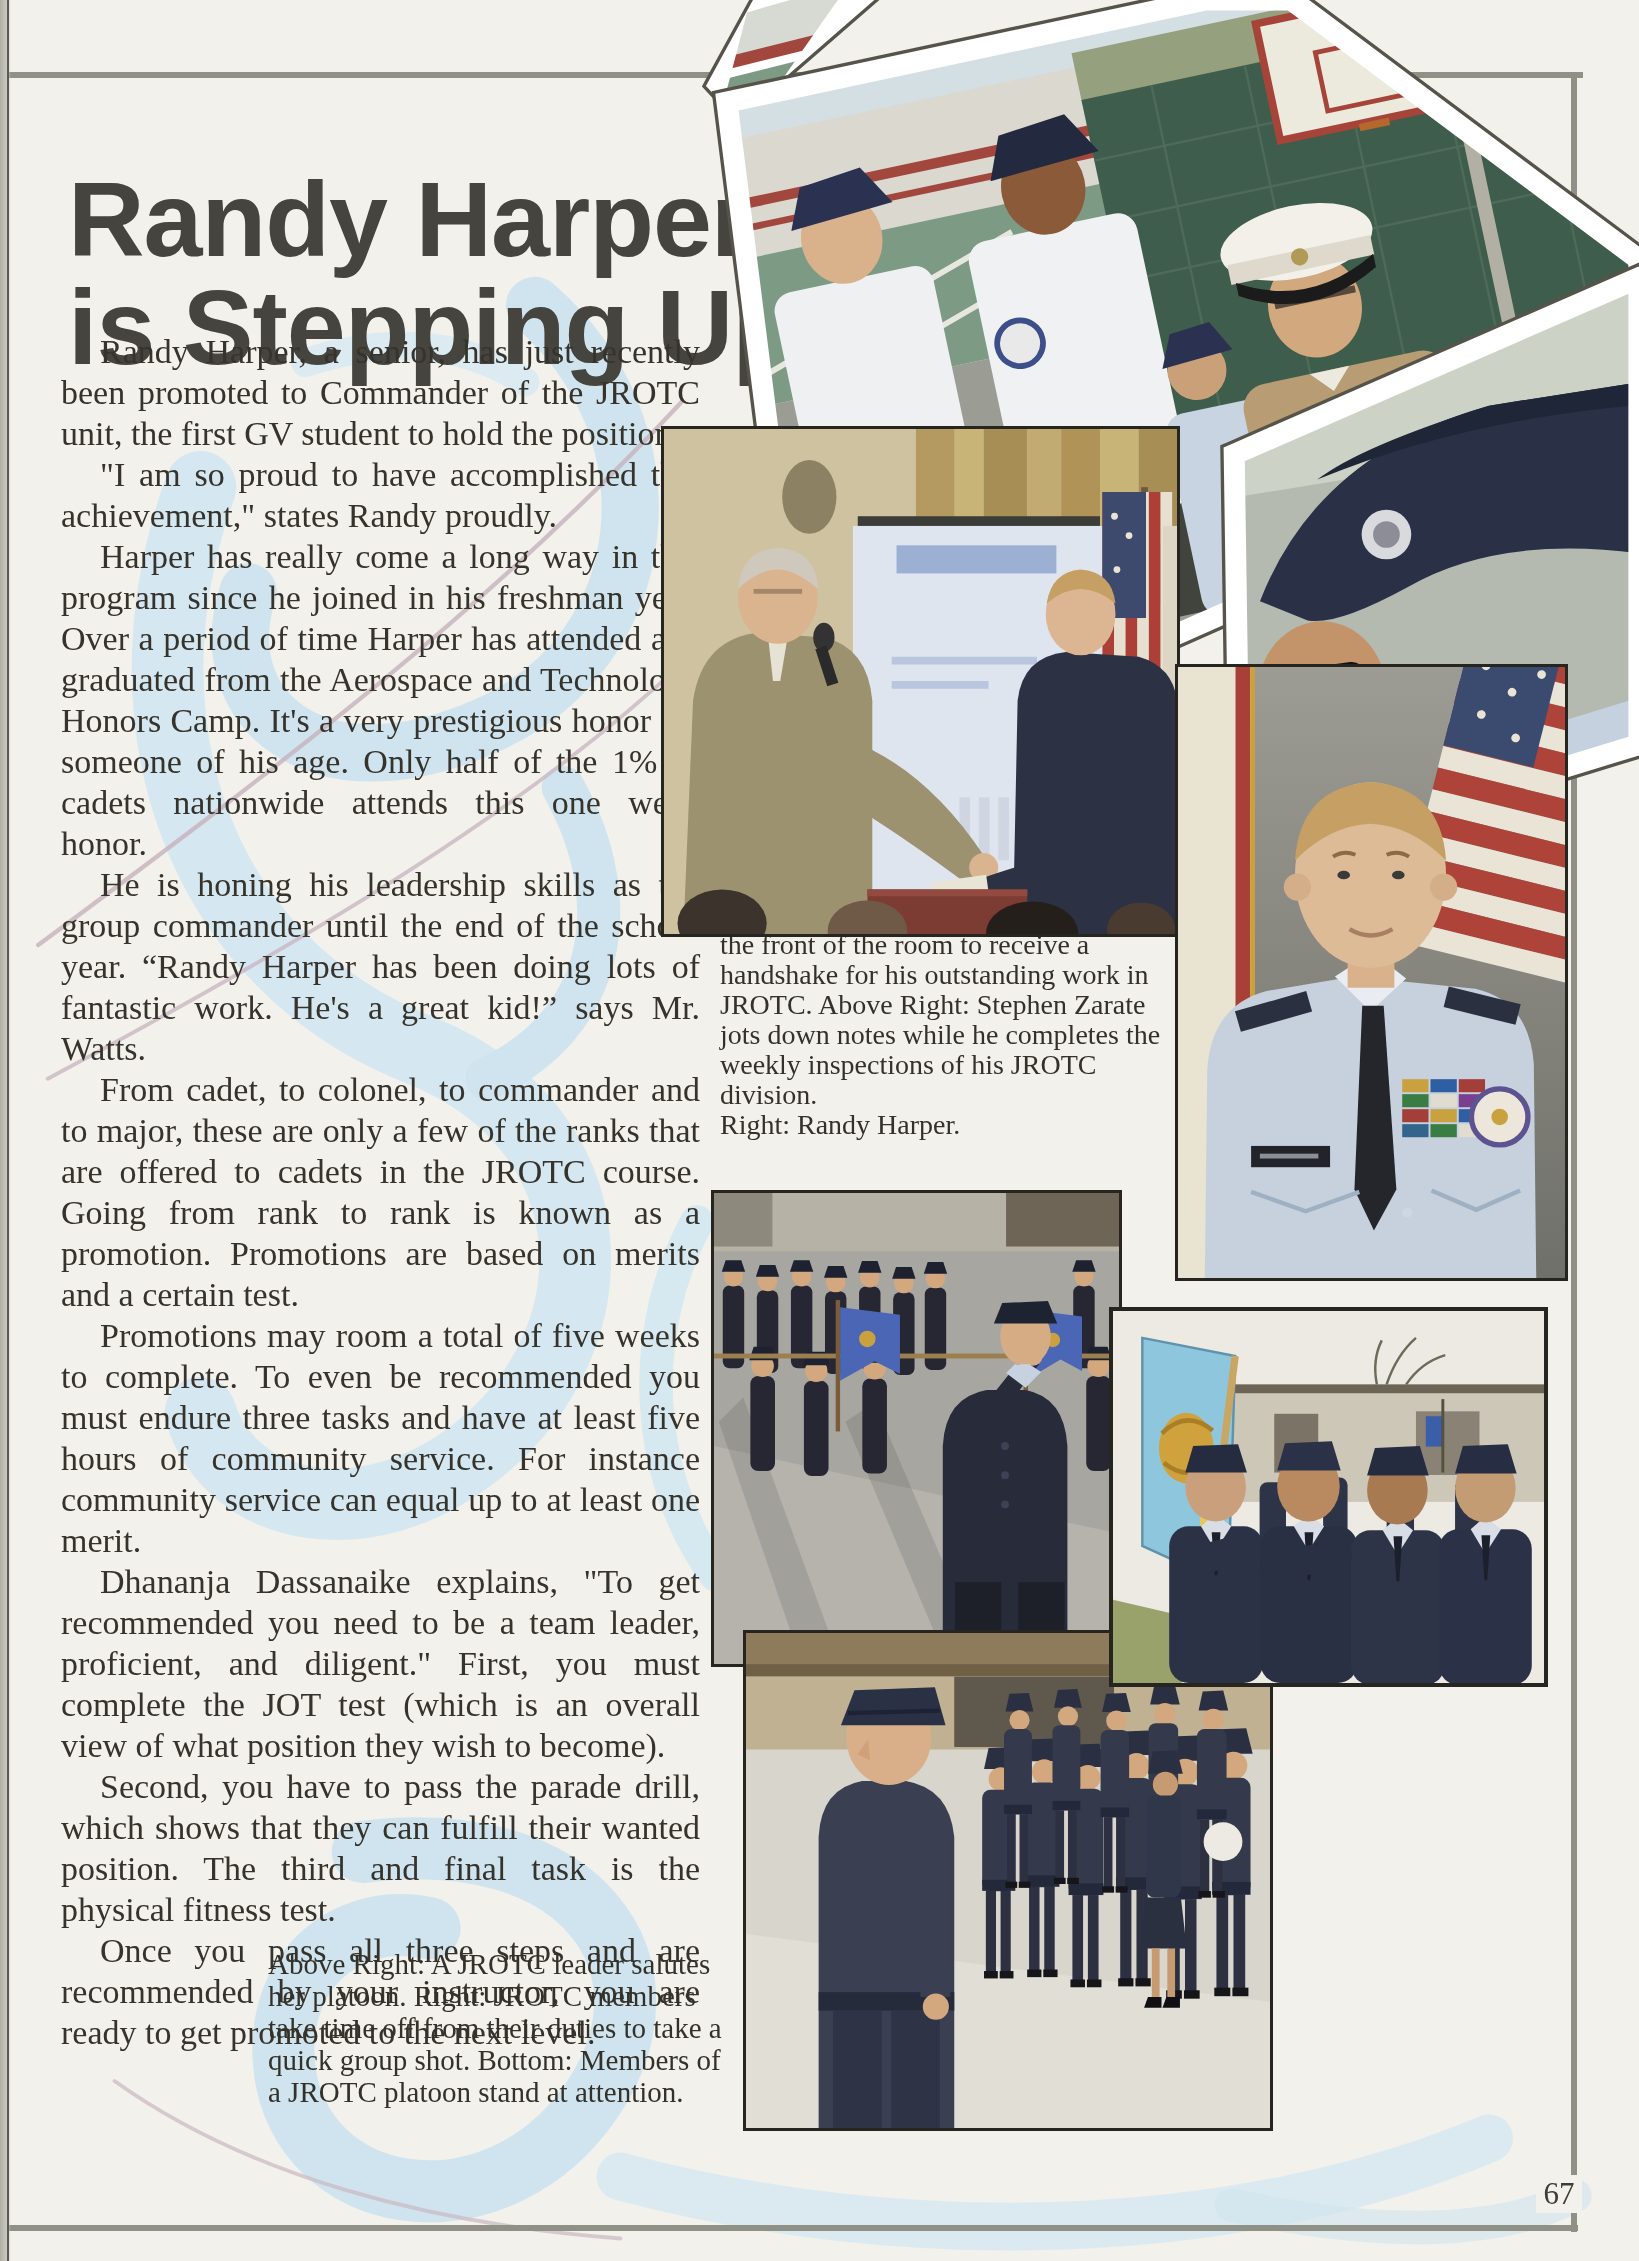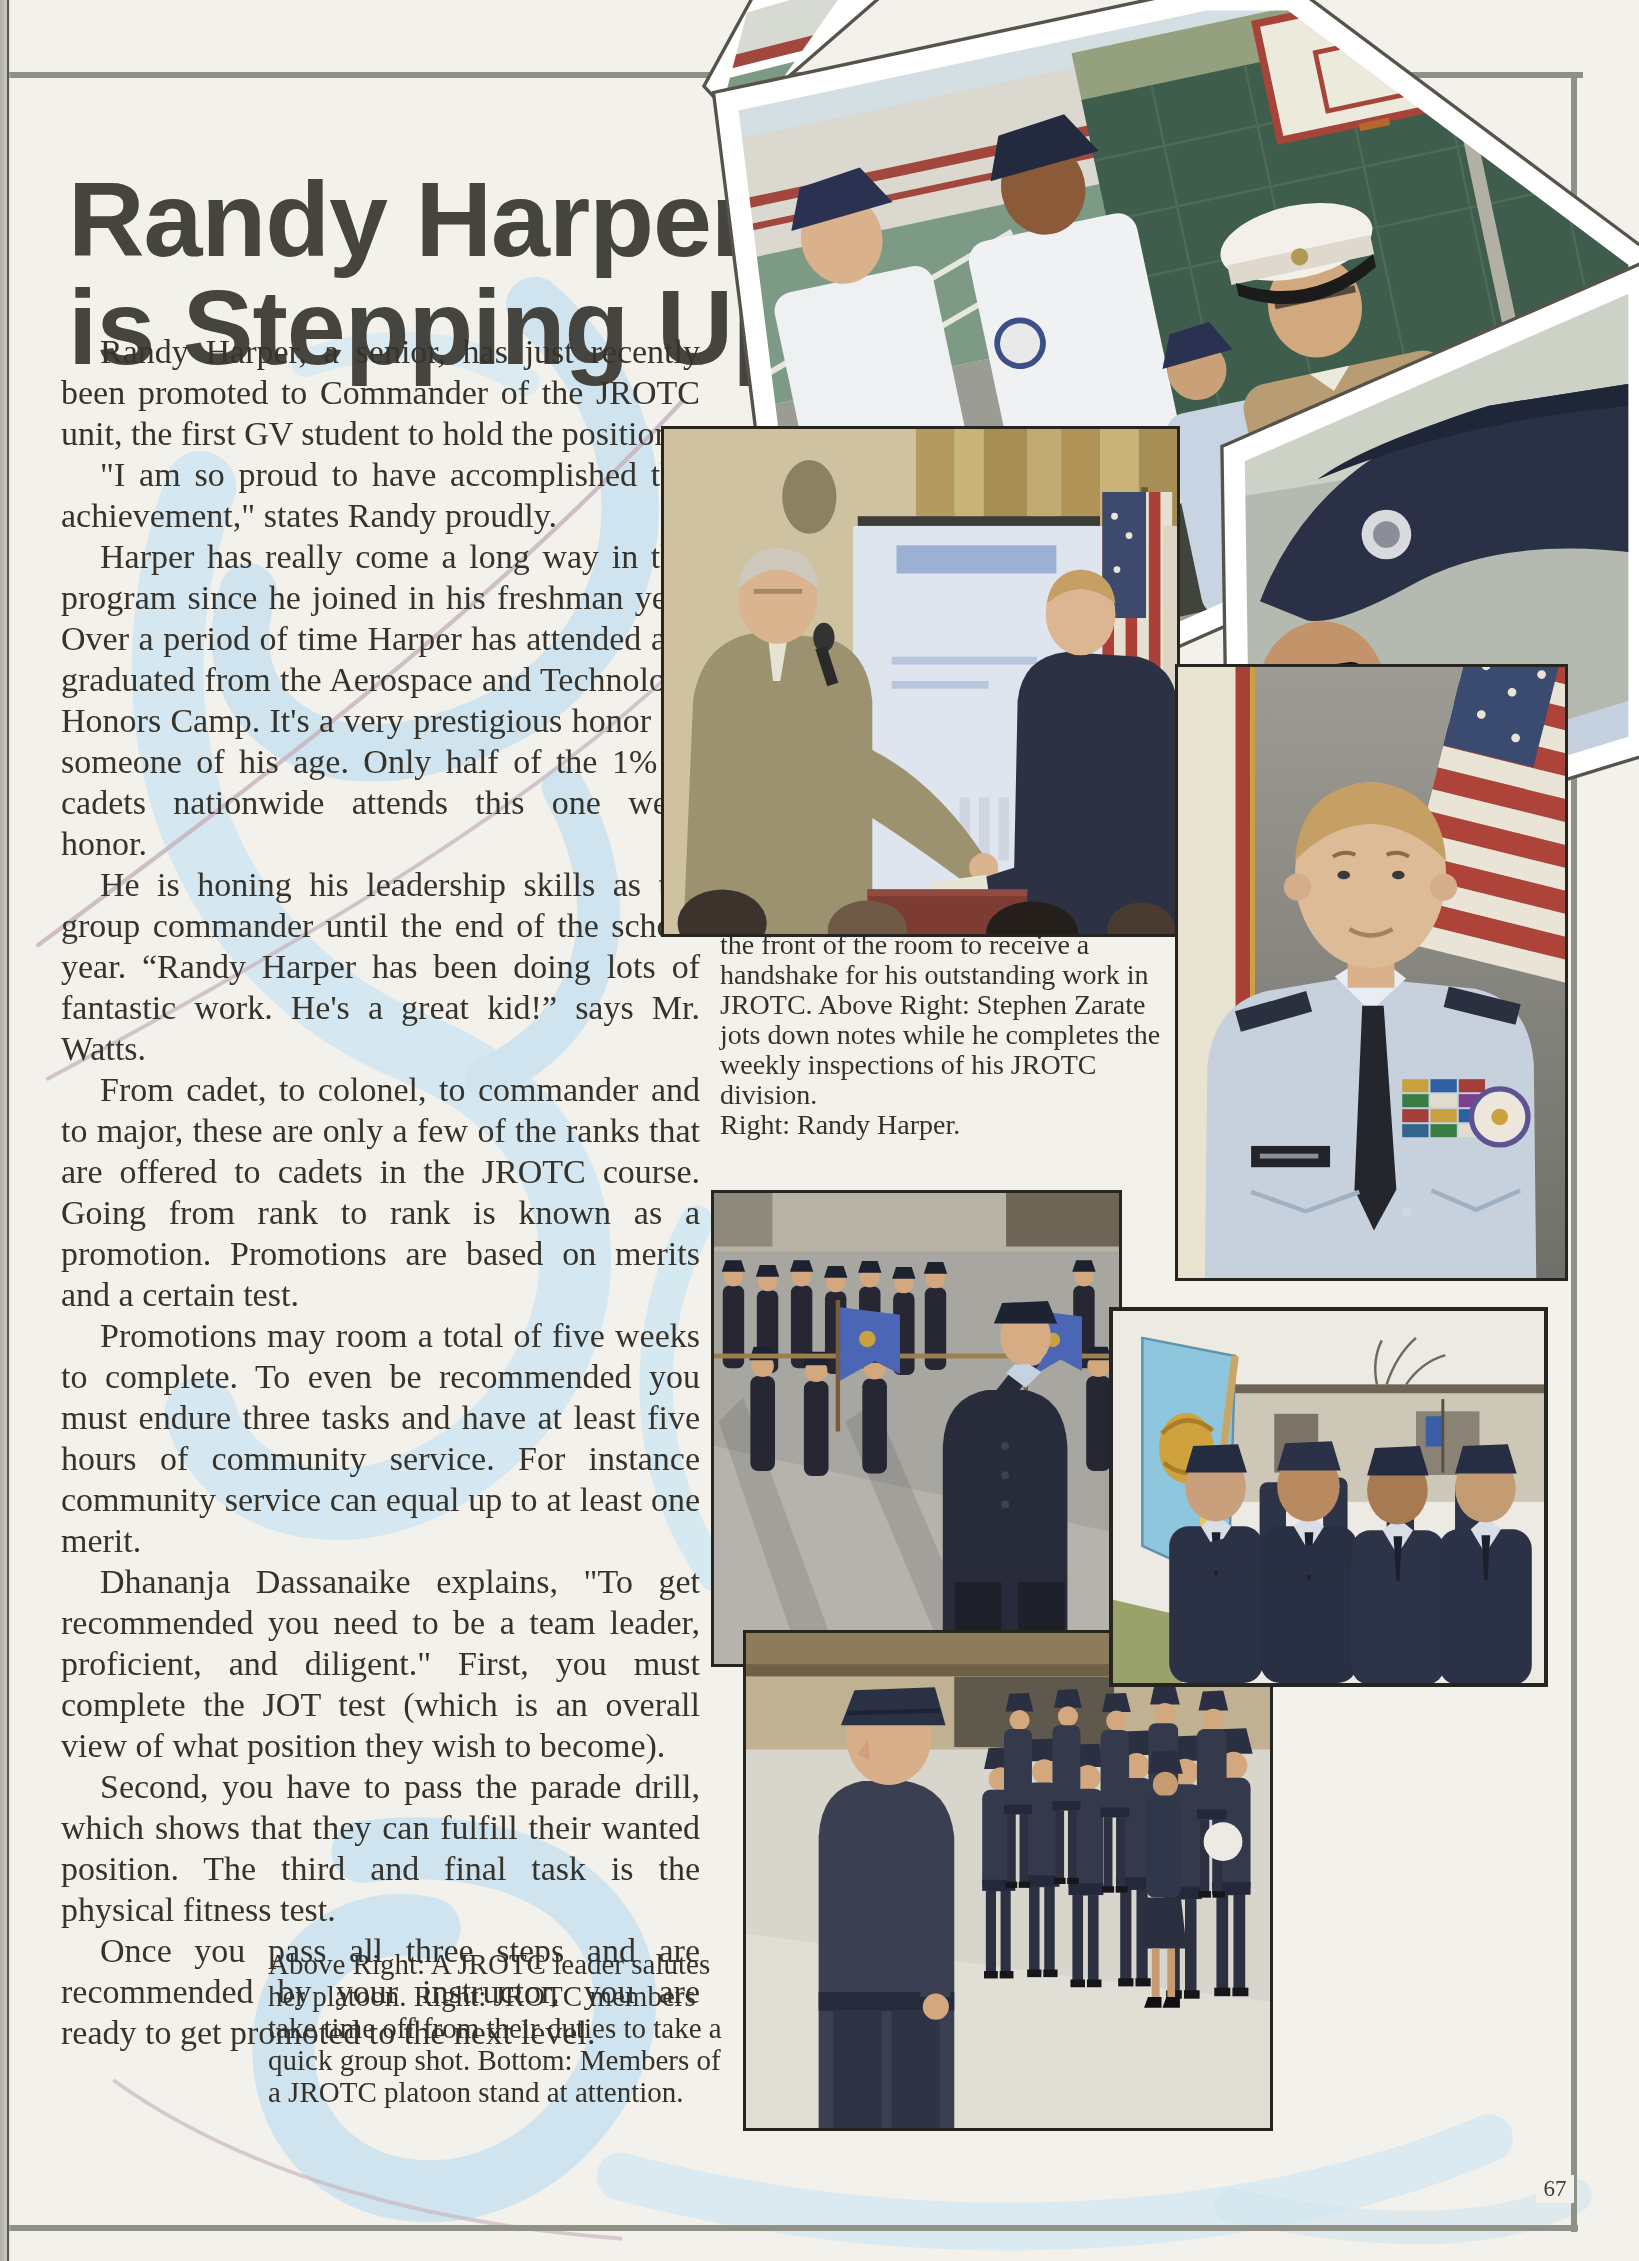--- a/index.html
+++ b/index.html
@@ -17,21 +17,21 @@
   
   #title{position:absolute;left:68px;top:94px;z-index:3;font-family:"Liberation Sans",sans-serif;
          font-size:106px;line-height:108px;color:#45443e;letter-spacing:-1px;white-space:nowrap;}
   #article{position:absolute;left:61px;top:331px;width:639px;z-index:3;
            font-size:34px;line-height:41px;color:#35332b;text-align:justify;}
   #article p{margin:0;text-indent:39px;}
   #caption-mid{position:absolute;left:720px;top:900px;width:444px;z-index:4;
                font-size:28px;line-height:30px;color:#33312a;}
   #caption-bottom{position:absolute;left:268px;top:1948px;width:463px;z-index:4;
                   font-size:29px;line-height:32px;color:#33312a;}
-  #page-number{position:absolute;left:1536px;top:2175px;z-index:9;font-size:23px;color:#3f3d35;
+  #page-number{position:absolute;left:1536px;top:2175px;z-index:9;font-size:31px;color:#3f3d35;
                background:#f2f1eb;padding:1px 7.6px;}
   
   .photo{position:absolute;border:3.8px solid #26251f;overflow:hidden;background:#9a9a92;}
   .photo svg{display:block;width:100%;height:100%;}
   #photo-handshake{left:661px;top:426px;width:513px;height:505px;z-index:6;}
   #photo-portrait{left:1175px;top:664px;width:387px;height:611px;z-index:6;}
   #photo-salute{left:711px;top:1190px;width:405px;height:471px;z-index:5;}
   #photo-platoon{left:743px;top:1630px;width:524px;height:495px;z-index:6;}
   #photo-group{left:1109px;top:1307px;width:431px;height:372px;z-index:7;border-width:4.8px;}
   #collage{position:absolute;left:0;top:0;width:1639px;height:859px;z-index:5;pointer-events:none;}

